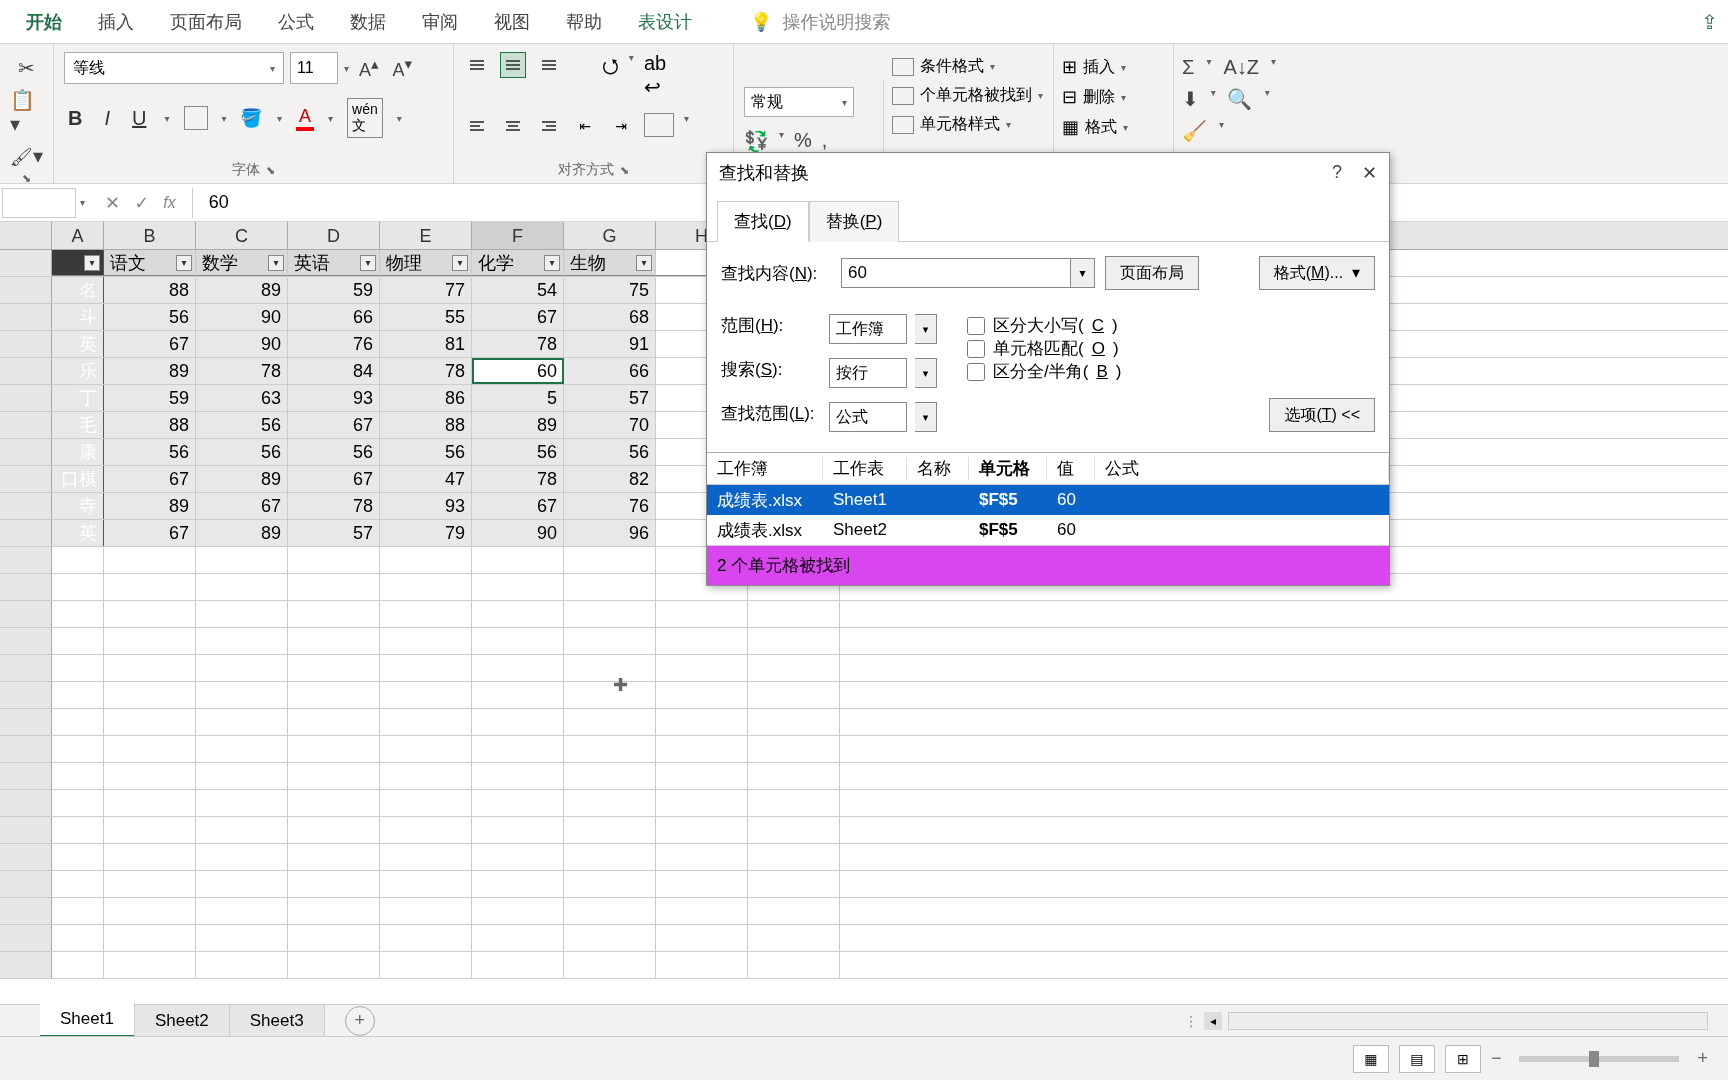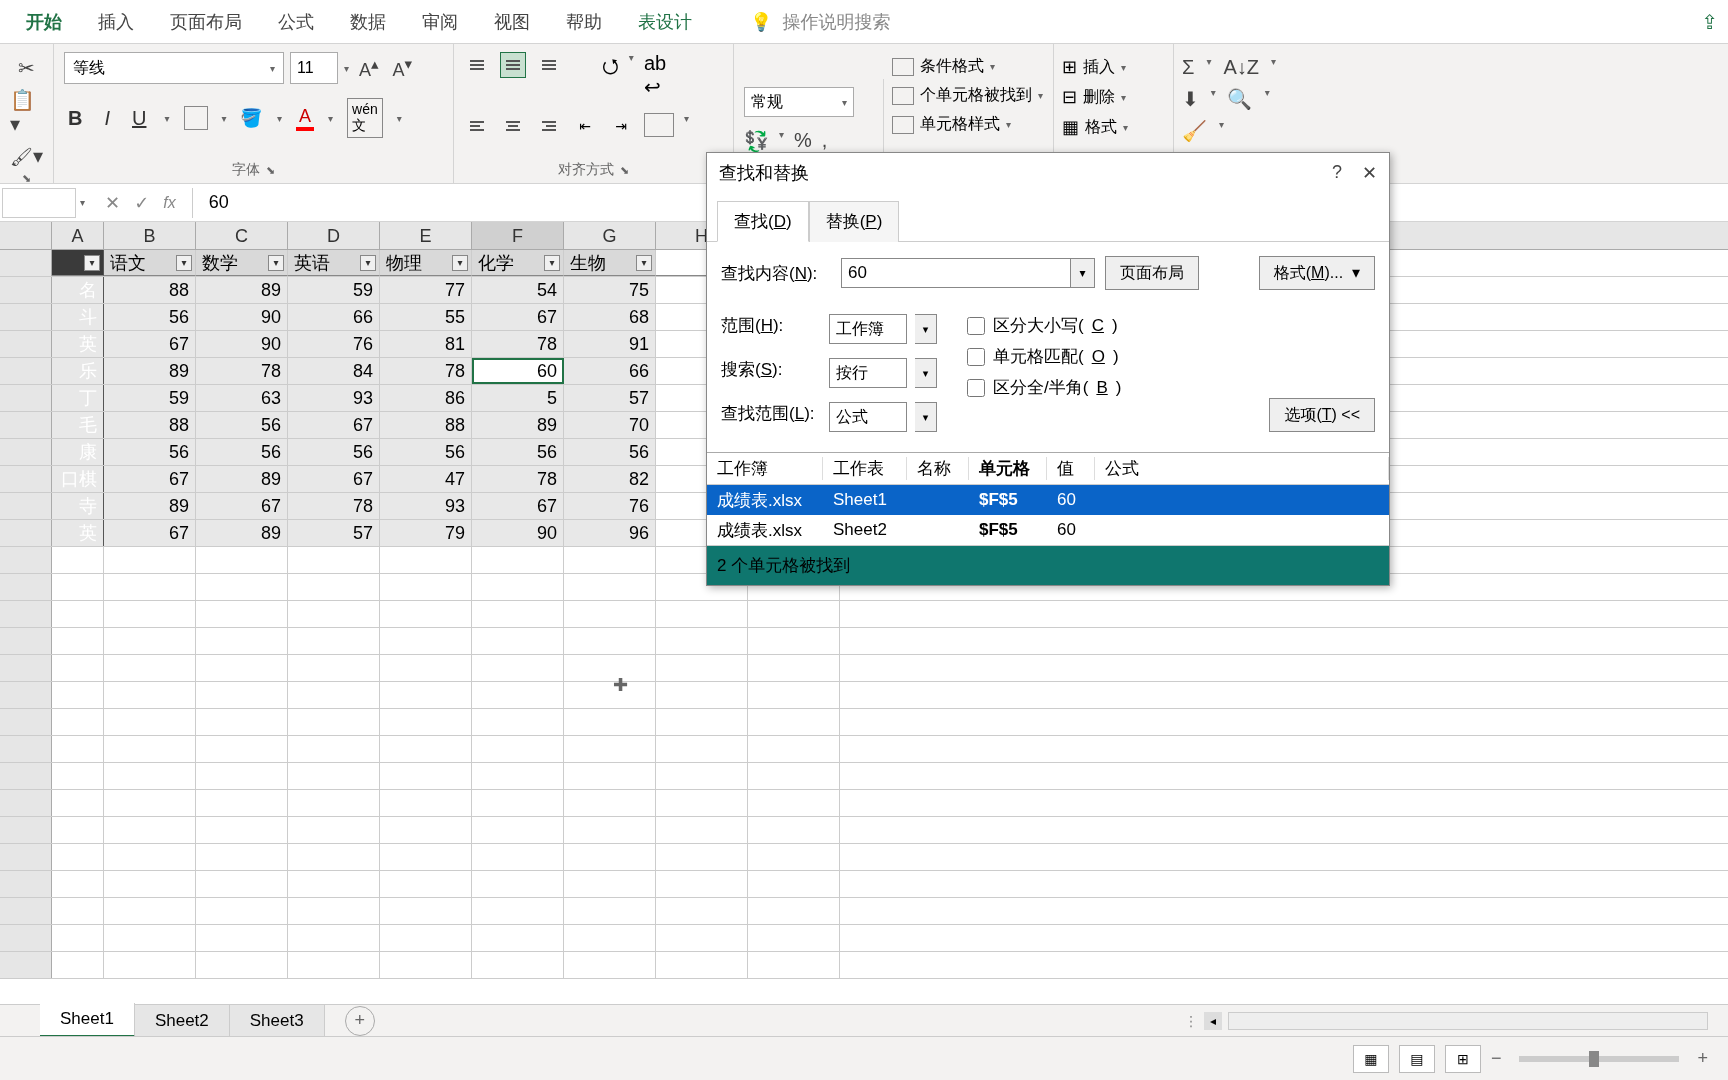--- a/index.html
+++ b/index.html
@@ -125,36 +125,36 @@
 .dlg-body { border-top:1px solid #ccc; margin-top:-1px; padding:14px 14px 10px;}
 .dlg-row { display:flex; align-items:center; gap:10px; margin-bottom:14px;}
 .dlg-label { width:110px; font-size:17px; text-align:left;}
 .dlg-input-wrap { display:flex; align-items:center;}
 .dlg-input { width:230px; height:30px; border:1px solid #888; padding:0 6px; font-size:17px;}
 .dlg-input-dd { width:24px; height:30px; border:1px solid #888; border-left:none; background:#efefef; text-align:center; line-height:28px; font-size:12px;}
 .dlg-btn { height:34px; padding:0 14px; border:1px solid #888; background:#efefef; font-size:16px; cursor:pointer;}
 .dlg-btn.primary { border:2px solid #2a5a9a;}
 .dlg-mid { display:flex; gap:30px; padding:10px 0;}
 .dlg-left-col { display:flex; flex-direction:column; gap:14px;}
-.dlg-right-col { display:flex; flex-direction:column; gap:8px;}
+.dlg-right-col { display:flex; flex-direction:column; gap:0;}
 .dlg-sel { display:flex; gap:8px;}
 .dlg-select { width:78px; height:30px; border:1px solid #888; background:#fff; display:flex; align-items:center; justify-content:space-between; padding:0 6px; font-size:16px;}
 .dlg-select-dd { width:22px; height:30px; border:1px solid #888; border-left:none; background:#efefef; text-align:center; line-height:28px; font-size:11px;}
 .dlg-check { display:flex; align-items:center; gap:8px; font-size:17px;}
 .dlg-check input { width:18px; height:18px;}
 .dlg-options-btn { margin-left:auto;}
 .dlg-buttons { display:flex; justify-content:flex-end; gap:14px; padding:12px 0 6px;}
 .dlg-results { border-top:1px solid #aaa;}
 .res-header { display:flex; height:32px; align-items:center; background:#fff; border-bottom:1px solid #ccc;}
 .res-col { padding:0 10px; font-size:17px; border-right:1px solid #ddd;}
 .rc1{width:116px;} .rc2{width:84px;} .rc3{width:62px;} .rc4{width:78px;font-weight:bold;} .rc5{width:48px;} .rc6{flex:1;}
 .res-row { display:flex; height:30px; align-items:center; font-size:17px;}
 .res-row.sel { background:#0a64c8; color:#fff;}
 .res-cell { padding:0 10px;}
-.dlg-status { padding:8px 10px; font-size:17px; border-top:1px solid #ccc; background:#0f766e;}
+.dlg-status { padding:8px 10px; font-size:17px; border-top:1px solid #ccc; background:#d946ef;}
 
 .under-accel { text-decoration: underline; }
 .cursor-cross { position:absolute; font-size:18px; color:#666;}
 </style>
 </head>
 <body>
 
 <div class="ribbon-tabs">
   <div class="ribbon-tab active">开始</div>
   <div class="ribbon-tab">插入</div>

